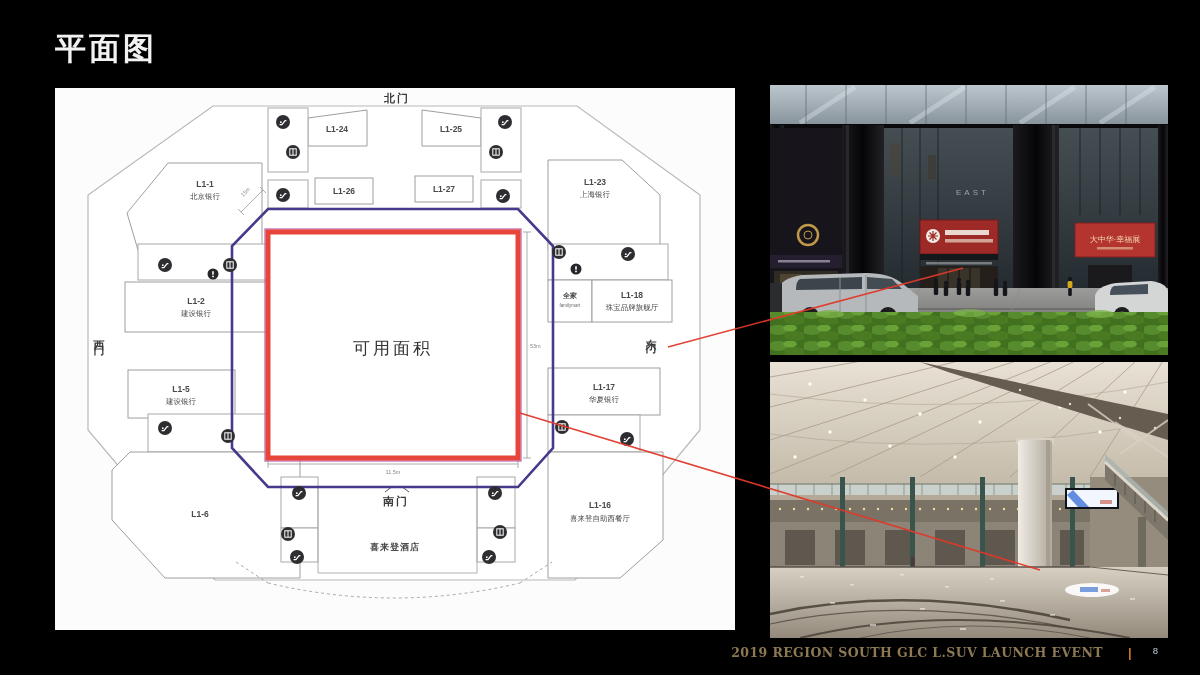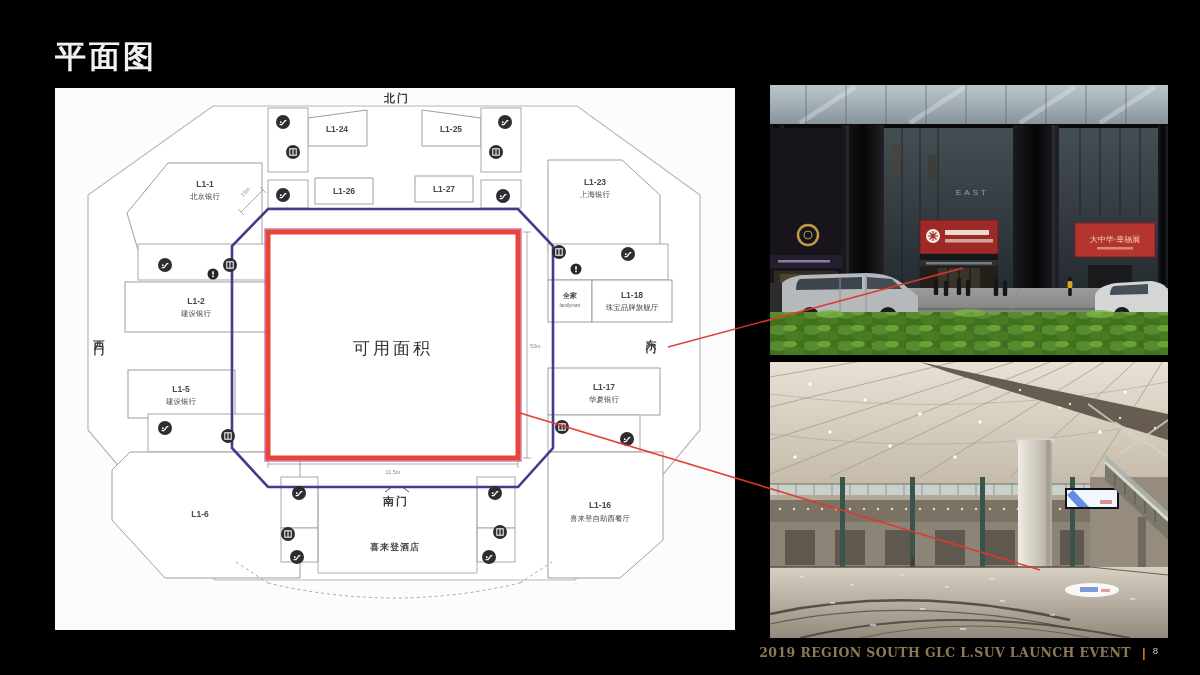--- a/index.html
+++ b/index.html
@@ -1,27 +1,27 @@
 <!DOCTYPE html>
 <html><head>
 <meta charset="utf-8">
 <style>
   html,body{margin:0;padding:0;}
   body{width:1200px;height:675px;background:#000;position:relative;overflow:hidden;
        font-family:"Liberation Sans",sans-serif;}
-  .title{position:absolute;left:55px;top:36px;font-family:"DejaVu Serif",serif;
+  .title{position:absolute;left:55px;top:28px;font-family:"DejaVu Serif",serif;
          font-size:31px;font-weight:600;color:#f2f2f2;letter-spacing:3px;}
   .plan-panel{position:absolute;left:55px;top:88px;width:680px;height:542px;background:#fcfcfc;}
   .photo{position:absolute;left:770px;width:398px;overflow:hidden;}
   .photo-top{top:85px;height:306px;}
   .photo-bottom{top:362px;height:276px;}
   .vgate{position:absolute;font-size:11px;font-weight:bold;color:#3a3a3a;
          writing-mode:vertical-rl;text-orientation:upright;letter-spacing:3px;line-height:1;}
   .overlay{position:absolute;left:0;top:0;width:1200px;height:675px;pointer-events:none;z-index:9;}
-  .footer{position:absolute;right:42px;bottom:15px;display:flex;align-items:center;gap:7px;z-index:10;}
+  .footer{position:absolute;right:42px;bottom:15px;display:flex;align-items:center;gap:21px;z-index:10;}
   .footer .event{font-family:"DejaVu Serif",serif;font-weight:bold;font-size:12.5px;
                  color:#8d7a55;letter-spacing:.4px;}
   .footer .divider{color:#c8742a;font-weight:bold;font-size:13px;margin-left:4px;}
   .footer .page{color:#c2cade;font-size:9.5px;margin-top:-4px;}
   svg text{font-family:"Liberation Sans",sans-serif;}
   .uid{font-size:8.5px;fill:#4a4a4a;font-weight:bold;}
   .uname{font-size:7.5px;fill:#4a4a4a;}
   .gate{font-size:11px;fill:#3a3a3a;font-weight:bold;letter-spacing:2px;}
   .tiny{font-size:5.5px;fill:#8a8a8a;}
 </style>

